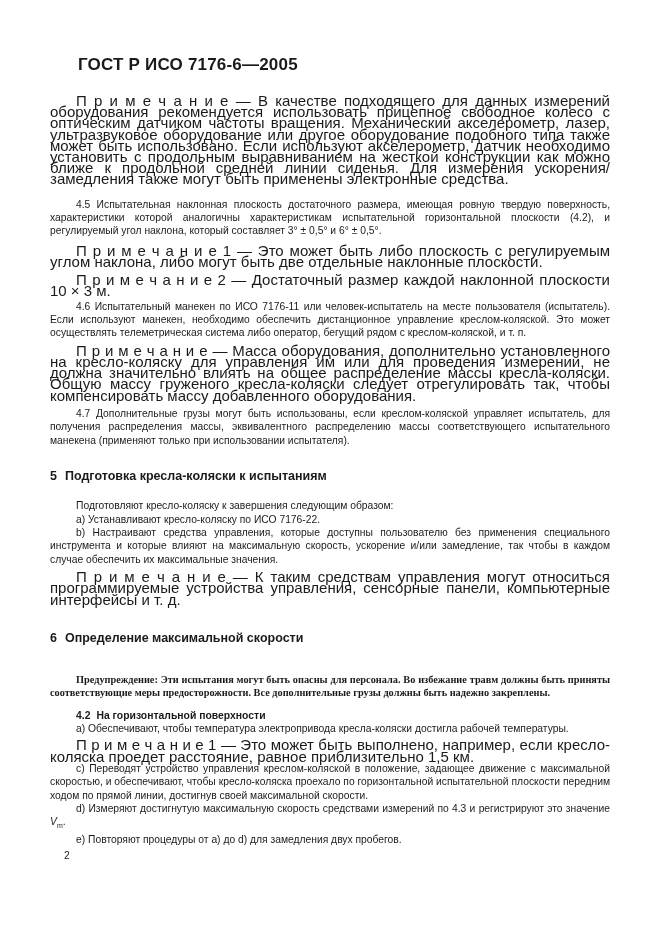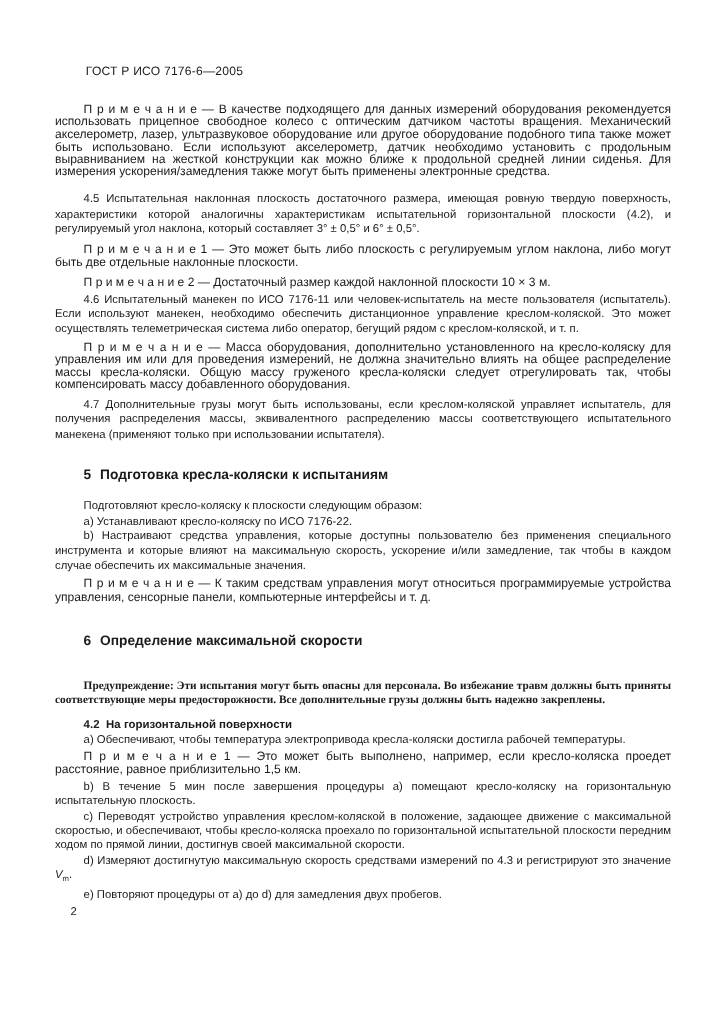--- a/index.html
+++ b/index.html
@@ -15,43 +15,42 @@
     width:661px; height:936px;
     background:#ffffff;
     overflow:hidden;
   }
   .content {
     position:absolute;
     left:50px; top:58px;
     width:560px;
   }
   .doc-header {
-    font-weight:normal;
-    font-size:11px;
+    font-weight:bold;
+    font-size:17px;
     line-height:14px;
     margin-left:28px;
     letter-spacing:0.2px;
   }
   p.body {
     font-size:10.3px;
     line-height:13.4px;
     text-align:justify;
     text-indent:26px;
   }
   p.note {
-    font-size:11px;
+    font-size:15px;
     line-height:11.2px;
     text-align:justify;
     text-indent:26px;
   }
   h2.sec {
     font-size:12.5px;
     line-height:15px;
     font-weight:bold;
-    margin-left:26px;
   }
   h2.sec .sec-title { margin-left:8px; }
   p.subhead {
     font-size:10.4px;
     line-height:13.4px;
     font-weight:bold;
     text-indent:26px;
   }
   p.subhead .sub-title { margin-left:6px; }
   p.warning {
@@ -84,39 +83,38 @@
     <p class="note" style="margin-top:7px">П р и м е ч а н и е 2 — Достаточный размер каждой наклонной плоскости 10 × 3 м.</p>
 
     <p class="body" style="margin-top:3px">4.6 Испытательный манекен по ИСО 7176-11 или человек-испытатель на месте пользователя (испытатель). Если используют манекен, необходимо обеспечить дистанционное управление креслом-коляской. Это может осуществлять телеметрическая система либо оператор, бегущий рядом с креслом-коляской, и т. п.</p>
 
     <p class="note" style="margin-top:5px">П р и м е ч а н и е — Масса оборудования, дополнительно установленного на кресло-коляску для управления им или для проведения измерений, не должна значительно влиять на общее распределение массы кресла-коляски. Общую массу груженого кресла-коляски следует отрегулировать так, чтобы компенсировать массу добавленного оборудования.</p>
 
     <p class="body" style="margin-top:6px">4.7 Дополнительные грузы могут быть использованы, если креслом-коляской управляет испыта­тель, для получения распределения массы, эквивалентного распределению массы соответствующего испытательного манекена (применяют только при использовании испытателя).</p>
 
     <h2 class="sec" style="margin-top:22px"><span>5</span><span class="sec-title">Подготовка кресла-коляски к испытаниям</span></h2>
 
-    <p class="body" style="margin-top:15px">Подготовляют кресло-коляску к плоскости следующим образом:</p>
+    <p class="body" style="margin-top:15px">Подготовляют кресло-коляску к завершения следующим образом:</p>
 
     <p class="body">a) Устанавливают кресло-коляску по ИСО 7176-22.</p>
 
     <p class="body">b) Настраивают средства управления, которые доступны пользователю без применения специаль­ного инструмента и которые влияют на максимальную скорость, ускорение и/или замедление, так чтобы в каждом случае обеспечить их максимальные значения.</p>
 
     <p class="note" style="margin-top:5px">П р и м е ч а н и е — К таким средствам управления могут относиться программируемые устройства управле­ния, сенсорные панели, компьютерные интерфейсы и т. д.</p>
 
     <h2 class="sec" style="margin-top:26px"><span>6</span><span class="sec-title">Определение максимальной скорости</span></h2>
 
     <p class="body warning" style="margin-top:27px">Предупреждение: Эти испытания могут быть опасны для персонала. Во избежание травм должны быть приняты соответствующие меры предосторожности. Все дополнительные грузы должны быть надежно закреплены.</p>
 
     <p class="subhead" style="margin-top:9px"><span>4.2</span><span class="sub-title">На горизонтальной поверхности</span></p>
 
     <p class="body">a) Обеспечивают, чтобы температура электропривода кресла-коляски достигла рабочей темпера­туры.</p>
 
     <p class="note" style="margin-top:4px">П р и м е ч а н и е 1 — Это может быть выполнено, например, если кресло-коляска проедет расстояние, равное приблизительно 1,5 км.</p>
 
-    <p class="body" style="margin-top:3px">b) В течение 5 мин после завершения процедуры a) помещают кресло-коляску на горизонтальную испытательную плоскость.</p>
 
     <p class="body">c) Переводят устройство управления креслом-коляской в положение, задающее движение с мак­симальной скоростью, и обеспечивают, чтобы кресло-коляска проехало по горизонтальной испытатель­ной плоскости передним ходом по прямой линии, достигнув своей максимальной скорости.</p>
 
     <p class="body"><span>d) Измеряют достигнутую максимальную скорость средствами измерений по 4.3 и регистрируют это значение </span><span class="var">V</span><sub class="var-sub">m</sub><span>.</span></p>
 
     <p class="body">e) Повторяют процедуры от a) до d) для замедления двух пробегов.</p>
 
     <div class="page-num">2</div>
 
   </div>

